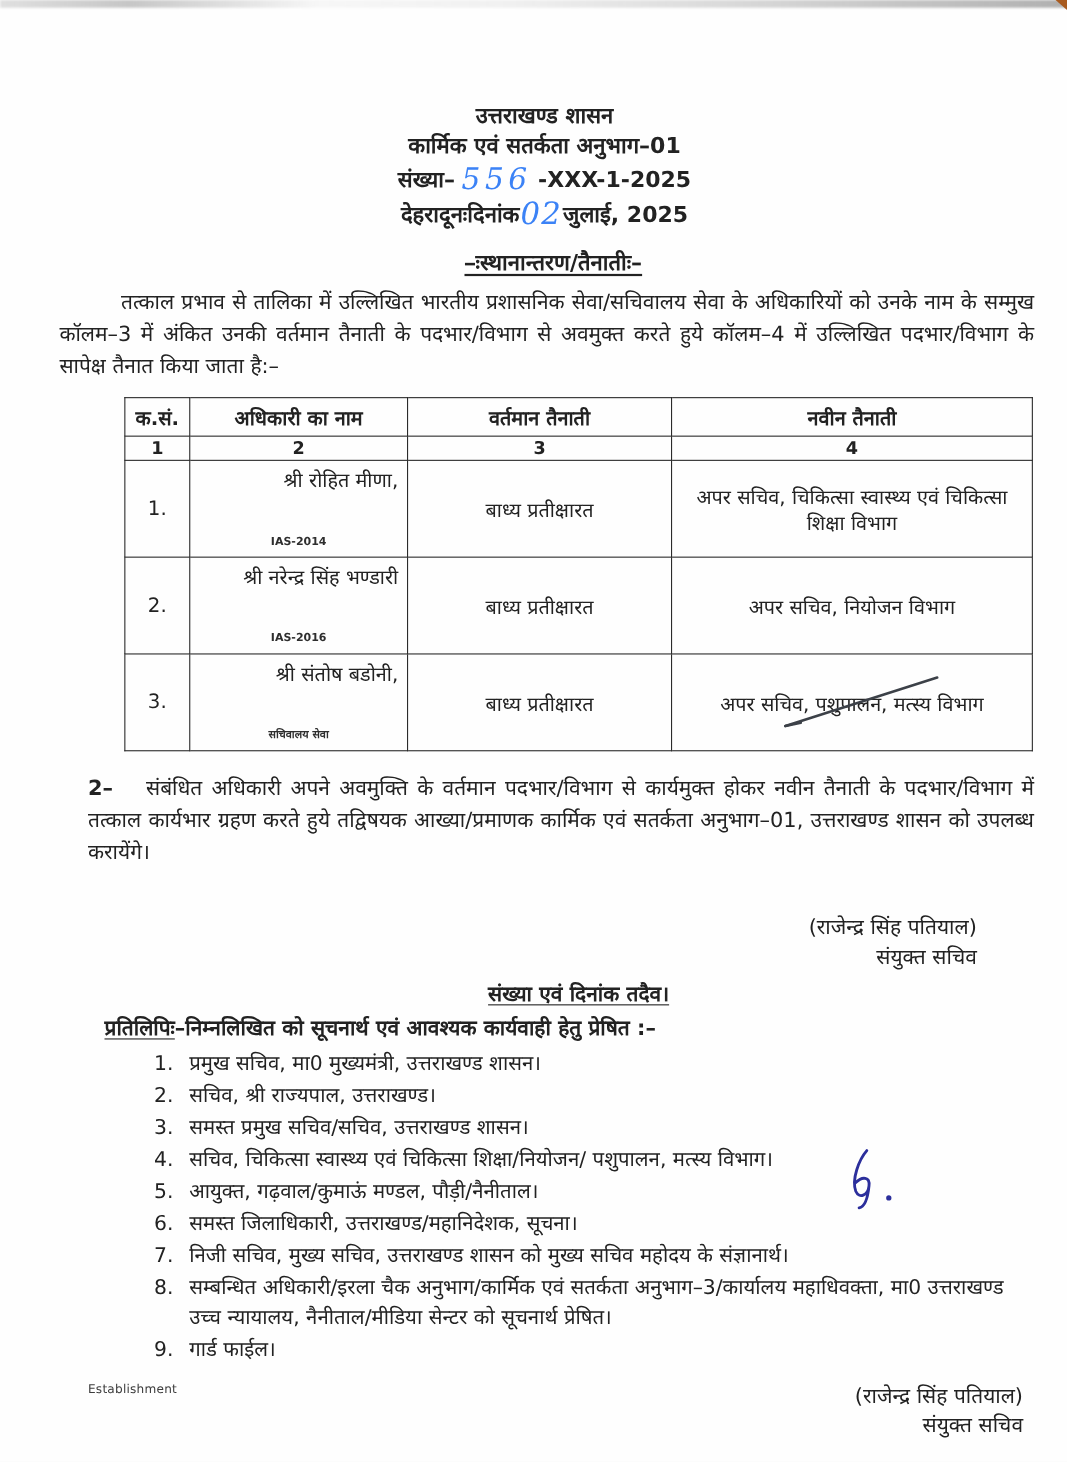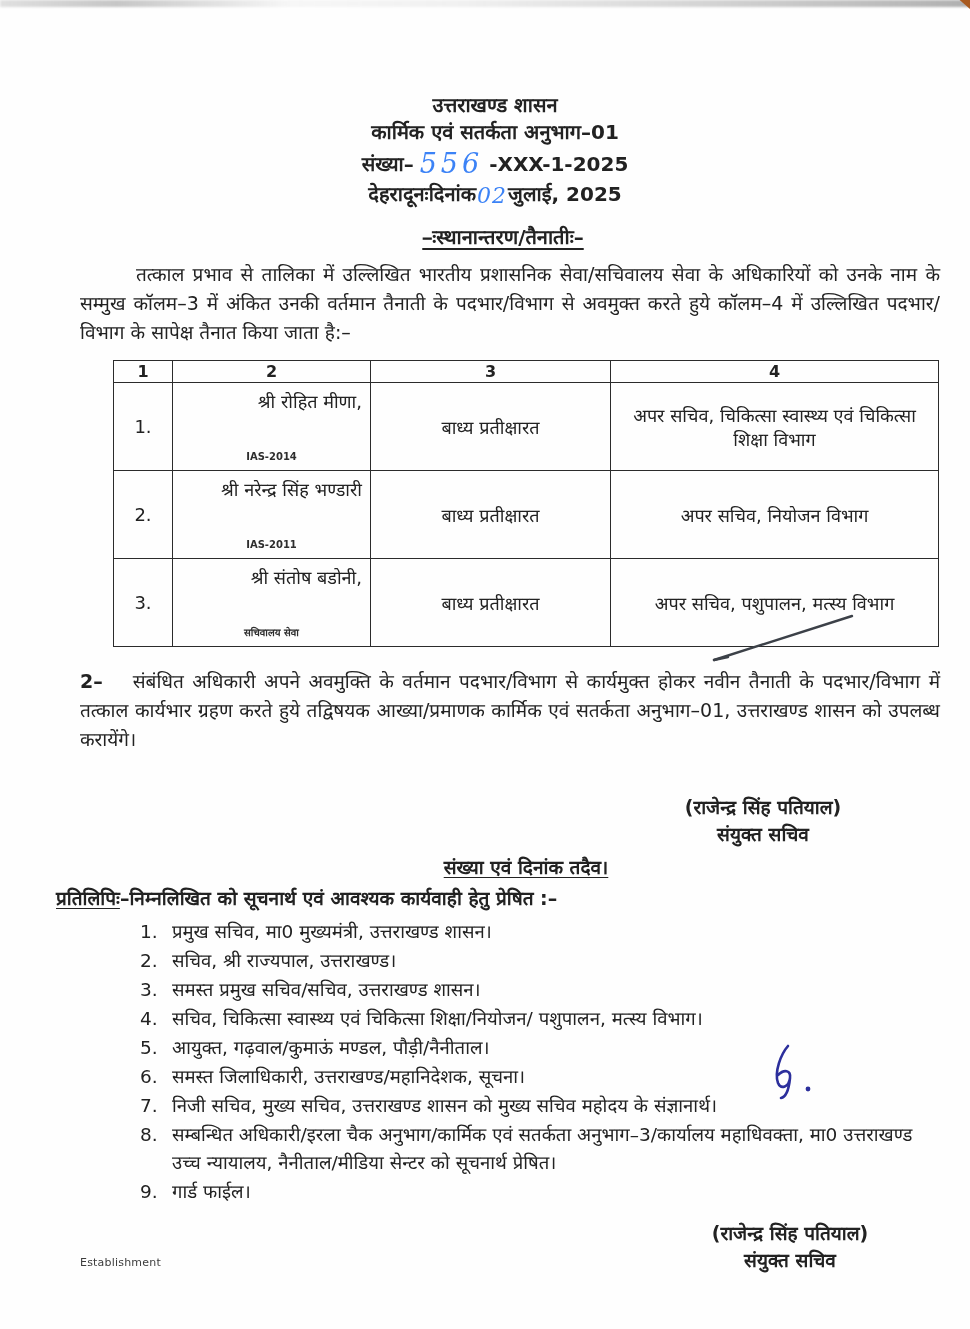--- a/index.html
+++ b/index.html
@@ -28,27 +28,27 @@
   
   .doc-header{margin-top:92px;text-align:center;position:relative;left:10px;font-weight:700;}
   .doc-header .hl{font-size:20px;line-height:27px;}
   .hl-number{font-size:20px;line-height:32px;}
   .hw{
     font-family:"DejaVu Serif","Liberation Serif",serif;
     font-style:italic;font-weight:400;
     color:#3b82f6;
   }
   .hw-num{font-size:27px;letter-spacing:4px;position:relative;top:2px;padding:0 6px;}
-  .hw-date{font-size:22px;letter-spacing:1px;position:relative;top:2px;padding:0 1px;}
+  .hw-date{font-size:28px;letter-spacing:1px;position:relative;top:2px;padding:0 1px;}
   
   .subject{margin-top:15px;text-align:center;font-size:20px;font-weight:700;}
   .subject span{text-decoration:underline;text-underline-offset:4px;margin-left:36px;}
   
   .para{
-    margin:10px 30px 0 80px;
+    margin:10px 30px 0 54px;
     font-size:19px;line-height:29px;
     text-align:justify;font-weight:500;
   }
   .para-indent{text-indent:56px;}
   .p2{margin-top:20px;}
   .p2-label{font-weight:700;margin-right:30px;}
   
   table.transfer{
     border-collapse:collapse;
     margin:13px 0 0 113px;
@@ -62,28 +62,28 @@
     padding:3px 6px;
   }
   table.transfer th{font-size:18px;font-weight:700;padding:5px 6px;}
   tr.num-row td{font-weight:700;font-size:16px;padding:1px 6px;line-height:19px;}
   td.c-sno{vertical-align:top;padding-top:8px;}
   .sub-label{font-size:10px;font-weight:600;line-height:13px;color:#2e2e2e;margin-top:36px;}
   .cell-name{line-height:24px;text-align:right;}
   tr.data-row td{padding:7px 8px;}
   
   .sig-stroke-1{position:absolute;top:610px;left:700px;}
-  .sig-block{text-align:center;font-size:19px;font-weight:700;line-height:27px;}
+  .sig-block{text-align:right;font-size:19px;font-weight:400;line-height:27px;}
   .sig-1{width:250px;margin:40px 0 0 638px;}
   .sig-mark-2{position:absolute;top:1042px;left:758px;}
   .sig-2{width:280px;margin:14px 0 0 650px;}
   
   .ref-line{margin:6px 0 0 82px;font-size:19px;font-weight:600;text-align:center;}
   .ref-line span{text-decoration:underline;text-underline-offset:3px;}
-  .dist-line{margin:5px 0 0 56px;font-size:19px;font-weight:600;}
+  .dist-line{margin:5px 0 0 95px;font-size:19px;font-weight:600;}
   .dist-line .u{text-decoration:underline;text-underline-offset:3px;}
   .copy-list{margin:7px 30px 0 140px;}
   .copy-item{display:flex;font-size:18.5px;line-height:28px;font-weight:500;margin-bottom:1px;}
   .ci-num{flex:0 0 32px;}
   .ci-text{flex:1;}
   
   .footer-label{
     position:absolute;left:80px;top:1256px;
     font-size:11px;color:#3c3c3c;letter-spacing:.2px;
   }
@@ -108,20 +108,26 @@
   <p class="para para-indent">तत्काल प्रभाव से तालिका में उल्लिखित भारतीय प्रशासनिक सेवा/सचिवालय सेवा के अधिकारियों को उनके नाम के सम्मुख कॉलम–3 में अंकित उनकी वर्तमान तैनाती के पदभार/विभाग से अवमुक्त करते हुये कॉलम–4 में उल्लिखित पदभार/विभाग के सापेक्ष तैनात किया जाता है:–</p>
 
   <table class="transfer">
     <colgroup>
         <col style="width:59px">
         <col style="width:198px">
         <col style="width:240px">
         <col style="width:328px">
       </colgroup>
     <thead>
+      <tr>
+        <th>क.सं.</th>
+        <th>अधिकारी का नाम</th>
+        <th>वर्तमान तैनाती</th>
+        <th>नवीन तैनाती</th>
+      </tr>
       <tr class="num-row">
         <td>1</td>
         <td>2</td>
         <td>3</td>
         <td>4</td>
       </tr>
     </thead>
     <tbody>
       <tr class="data-row">
         <td class="c-sno">1.</td>
@@ -129,21 +135,21 @@
           <div class="cell-name">श्री रोहित मीणा,</div>
           <div class="sub-label">IAS-2014</div>
         </td>
         <td>बाध्य प्रतीक्षारत</td>
         <td>अपर सचिव, चिकित्सा स्वास्थ्य एवं चिकित्सा शिक्षा विभाग</td>
       </tr>
       <tr class="data-row">
         <td class="c-sno">2.</td>
         <td>
           <div class="cell-name">श्री नरेन्द्र सिंह भण्डारी</div>
-          <div class="sub-label">IAS-2011</div>
+          <div class="sub-label">IAS-2016</div>
         </td>
         <td>बाध्य प्रतीक्षारत</td>
         <td>अपर सचिव, नियोजन विभाग</td>
       </tr>
       <tr class="data-row">
         <td class="c-sno">3.</td>
         <td>
           <div class="cell-name">श्री संतोष बडोनी,</div>
           <div class="sub-label">सचिवालय सेवा</div>
         </td>

